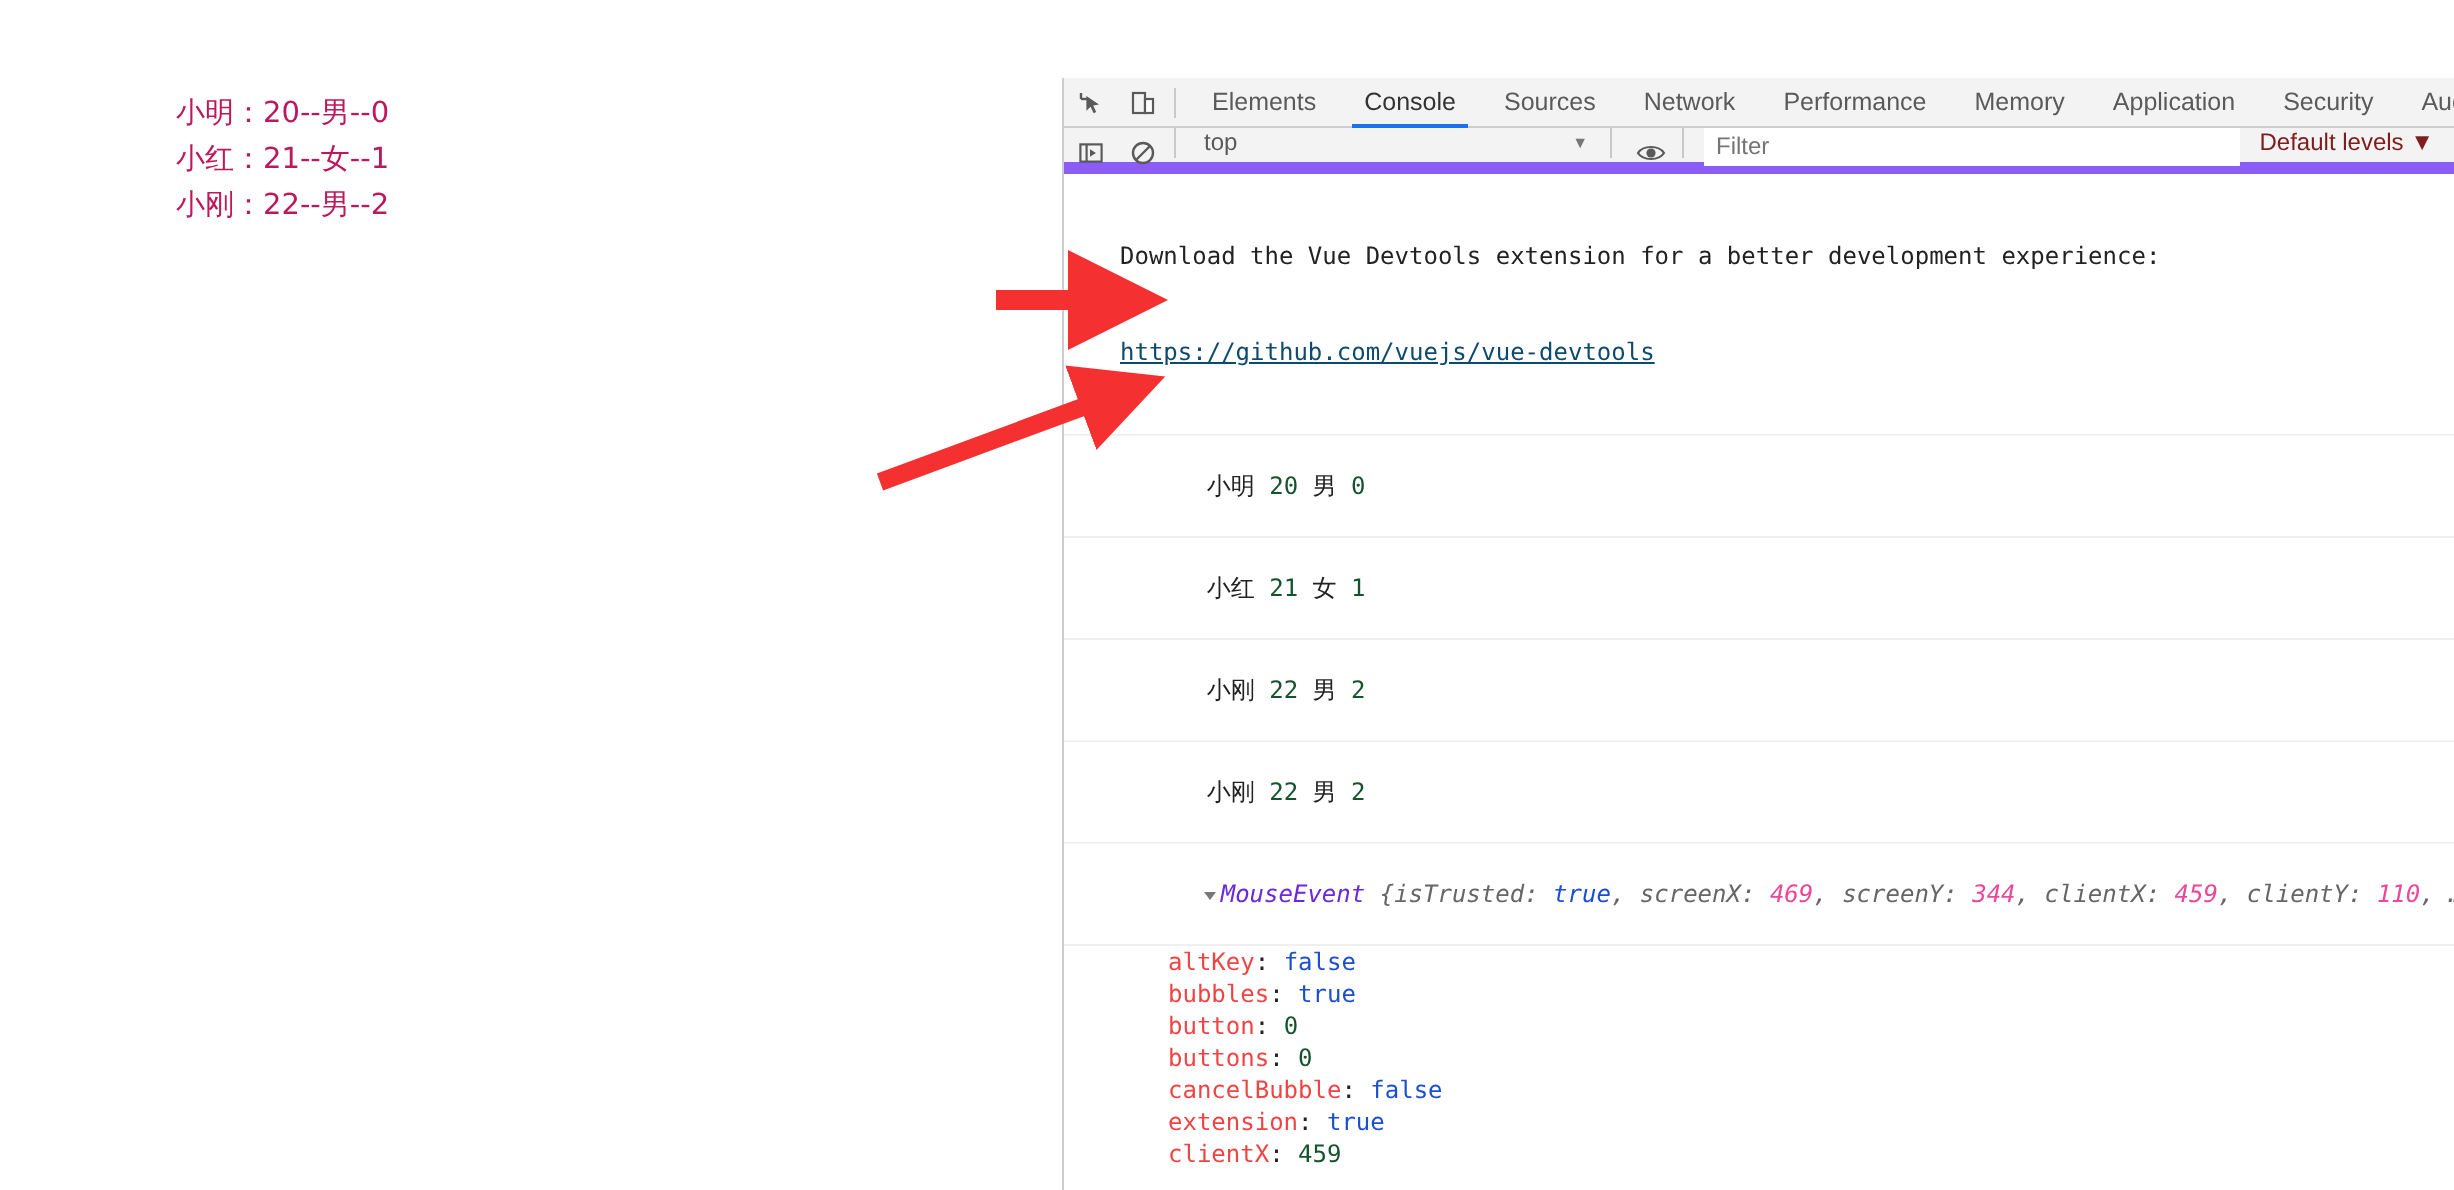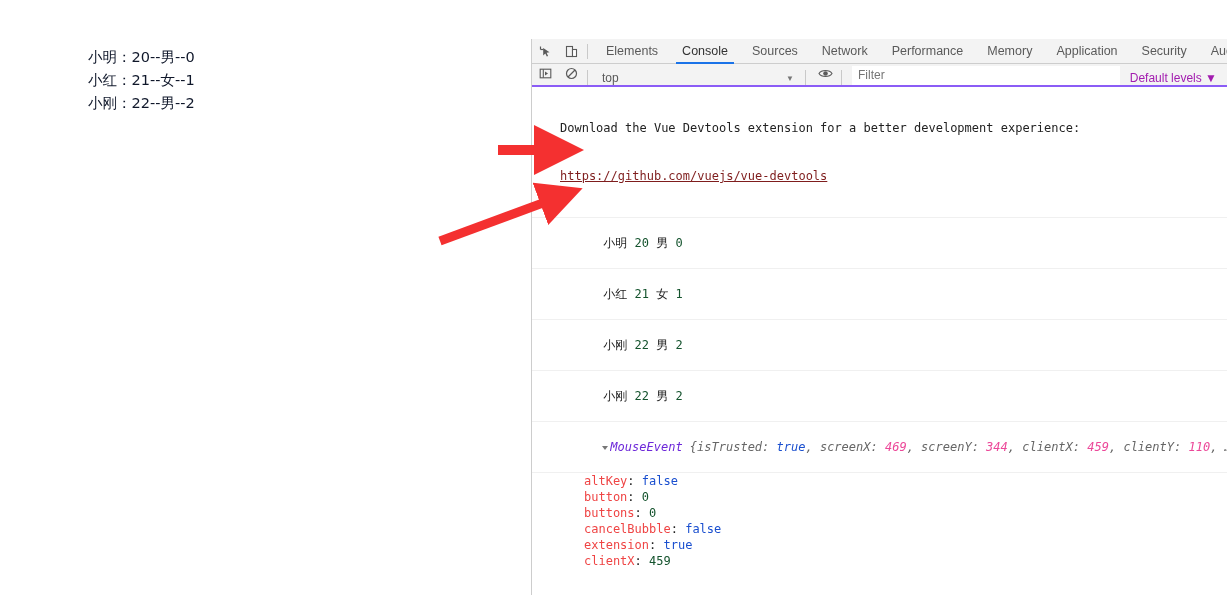--- a/index.html
+++ b/index.html
@@ -23,21 +23,21 @@
     width: 531px; height: 595px;
     background: #ffffff;
     overflow: hidden;
   }
   .page-lines {
     position: absolute;
     left: 88px;
     top: 46px;
     font-family: "DejaVu Sans", sans-serif;
     font-size: 14.5px;
-    color: #0f172a;
+    color: #be185d;
     line-height: 23px;
   }
   .page-line { white-space: pre; }
 
   
   #devtools {
     position: absolute;
     left: 531px; top: 0;
     width: 696px; height: 595px;
     background: #ffffff;
@@ -88,23 +88,23 @@
     bottom: -1px;
     height: 2px;
     background: #1a73e8;
   }
 
   
   .dt-toolbar {
     position: relative;
     height: 23px;
     background: #f3f3f3;
-    border-bottom: 2px solid #8b5cf6;
+    border-bottom: 6px solid #8b5cf6;
     display: flex;
-    align-items: flex-end;
+    align-items: flex-start;
     box-sizing: border-box;
   }
   .ctx-select {
     font-size: 12px;
     color: #5a5a5a;
     padding-left: 8px;
     width: 200px;
     display: flex;
     align-items: center;
     justify-content: space-between;
@@ -119,21 +119,21 @@
     margin: 0 4px;
     font-size: 12px;
     color: #ec4899;
     line-height: 19px;
     padding-left: 6px;
     box-sizing: border-box;
     min-width: 0;
   }
   .levels {
     font-size: 12px;
-    color: #a21caf;
+    color: #7f1d1d;
     padding: 0 10px 0 6px;
     flex: none;
     white-space: nowrap;
   }
 
   
   .console-body {
     position: relative;
     background: #ffffff;
     font-family: "DejaVu Sans Mono", monospace;
@@ -143,21 +143,21 @@
   }
   .msg-row {
     border-bottom: 1px solid #f0f0f0;
     padding: 1px 0 1px 28px;
     line-height: 16px;
     color: #222222;
     white-space: pre;
     position: relative;
   }
   .lnk {
-    color: #7f1d1d;
+    color: #0c4a6e;
     text-decoration: underline;
   }
   .num { color: #14532d; }
   .kw  { color: #1a4fcf; }
   .prop { color: #ef4444; }
   .objrow {
     border-bottom: 1px solid #f0f0f0;
     padding: 1px 0 1px 28px;
     line-height: 16px;
     white-space: pre;
@@ -304,20 +304,21 @@
     <div class="msg-row">
       <span>小刚</span><span> </span><span class="num">22</span><span> </span><span>男</span><span> </span><span class="num">2</span>
     </div>
 
     <div class="objrow">
       <span class="obj-head"><span class="tri"></span><span class="cls">MouseEvent</span><span> {</span><span>isTrusted</span><span>: </span><span class="kw">true</span><span>, </span><span>screenX</span><span>: </span><span class="num">469</span><span>, </span><span>screenY</span><span>: </span><span class="num">344</span><span>, </span><span>clientX</span><span>: </span><span class="num">459</span><span>, </span><span>clientY</span><span>: </span><span class="num">110</span><span>, </span><span>…</span></span>
     </div>
 
     <div id="prop-list">
         <div class="prop-row"><span class="prop">altKey</span><span>: </span><span class="kw">false</span></div>
+        <div class="prop-row"><span class="prop">bubbles</span><span>: </span><span class="kw">true</span></div>
         <div class="prop-row"><span class="prop">button</span><span>: </span><span class="num">0</span></div>
         <div class="prop-row"><span class="prop">buttons</span><span>: </span><span class="num">0</span></div>
         <div class="prop-row"><span class="prop">cancelBubble</span><span>: </span><span class="kw">false</span></div>
         <div class="prop-row"><span class="prop">extension</span><span>: </span><span class="kw">true</span></div>
         <div class="prop-row"><span class="prop">clientX</span><span>: </span><span class="num">459</span></div>
       </div>
   </div>
 
   <div class="watermark">https://blog.csdn.net/u010132177</div>
 </div>

